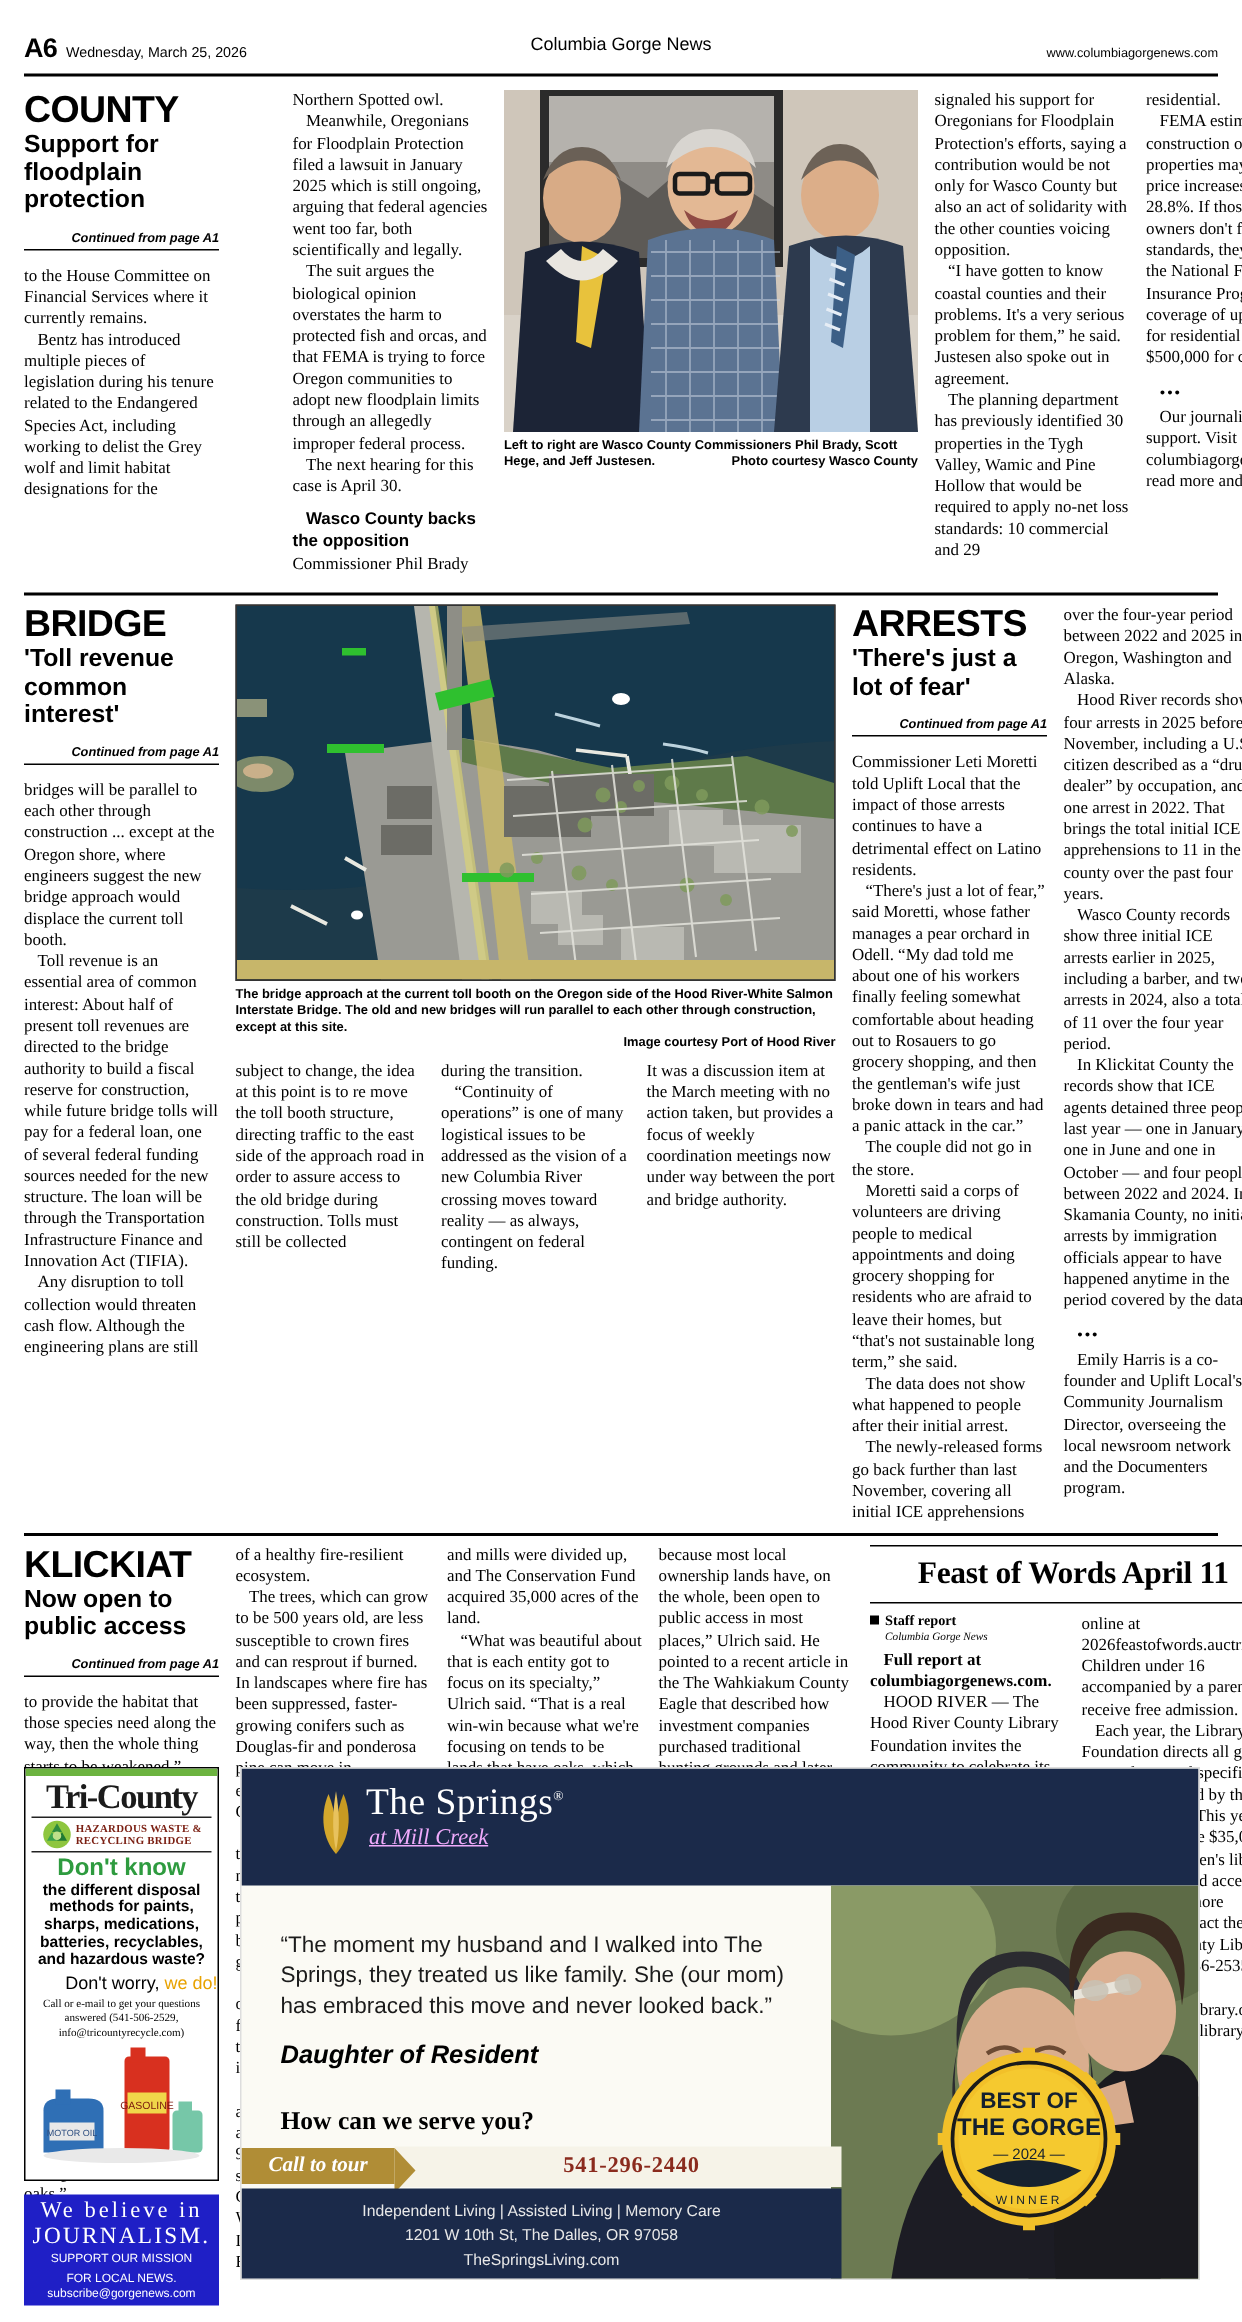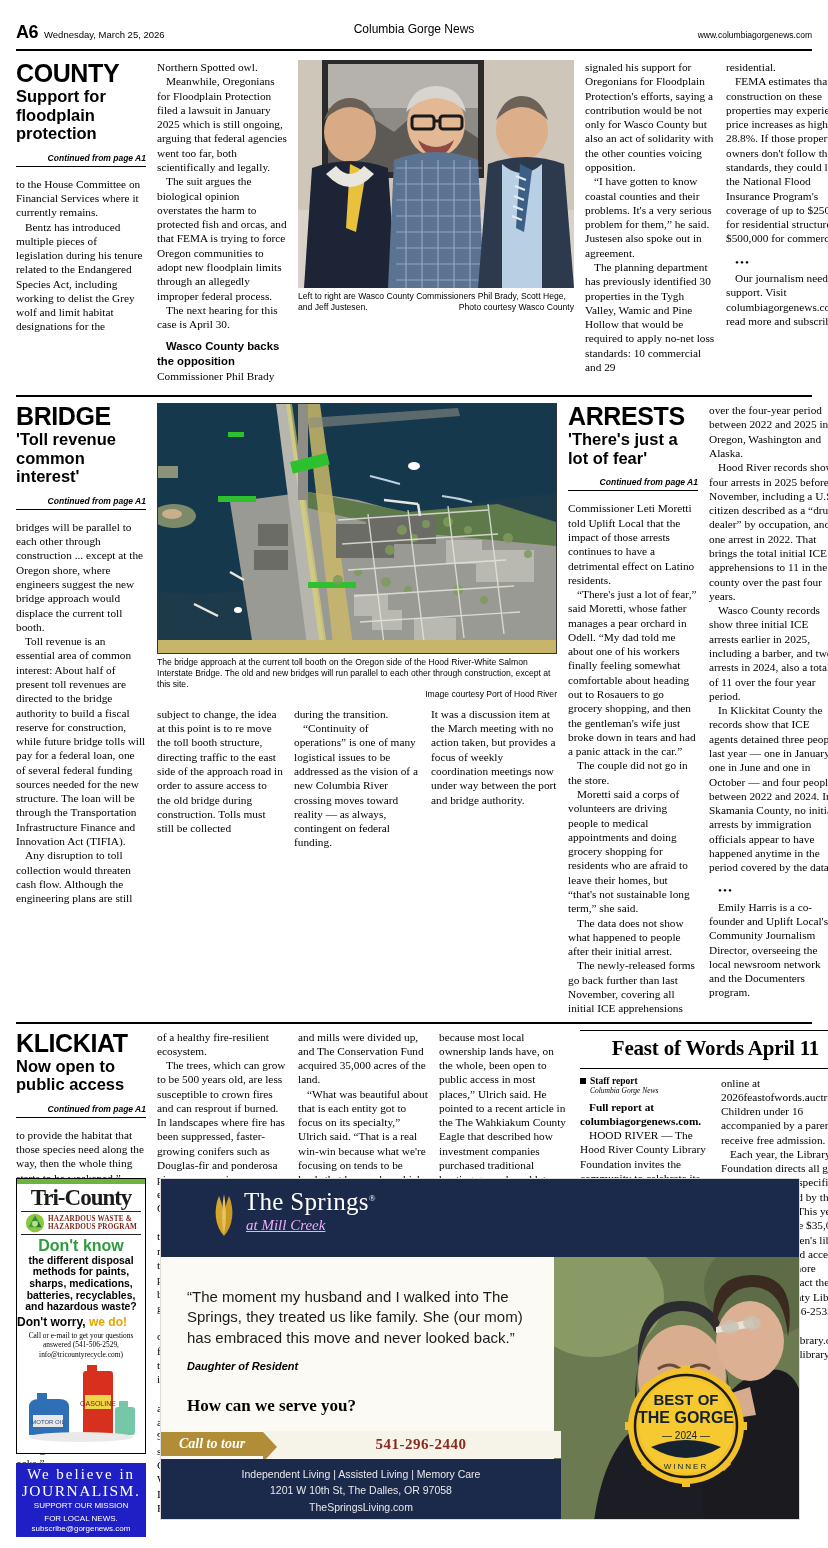--- a/index.html
+++ b/index.html
@@ -55,21 +55,21 @@
   }
   .dots { text-align: center; font-size: 12px; letter-spacing: 1px; margin: 9px 0 2px 0; text-indent: 0; }
 
   
   .row { display: flex; }
   .gap { width: 11px; flex: none; }
 
   
   .photo { position: relative; overflow: hidden; background:#2a2a2a; }
   .caption {
-    font-family: "Liberation Sans", sans-serif; font-weight: normal;
+    font-family: "Liberation Sans", sans-serif; font-weight: bold;
     font-size: 8.6px; line-height: 1.24; margin-top: 3px;
   }
   .credit { text-align: right; }
 
   
   .sec-sep { border-top: 2.2px solid #000; margin: 7px 0 6px 0; }
 
   
   .feast-title {
     font-family: "Liberation Serif", serif; font-weight: bold;
@@ -90,21 +90,21 @@
     text-align: center; letter-spacing: -1px; line-height: 1; padding: 2px 0 0 0; color:#1b1b1b;
   }
   .tc-prog {
     display:flex; align-items:center; gap:3px; justify-content:center;
     border-top:0.8px solid #222; border-bottom:0.8px solid #222; margin: 2px 4px 3px 4px; padding:1px 0;
   }
   .tc-recycle { width:20px;height:20px; flex:none; position:relative; }
   .tc-progtext { font-family:"Liberation Serif",serif; font-weight:bold; font-size:7.2px; color:#7a1f12; line-height:1.15; letter-spacing:0.2px;}
   .tc-h1 { font-family:"Liberation Sans",sans-serif; font-weight:bold; font-size:16px; color:#2e9b3f; text-align:center; line-height:1.05;}
   .tc-body { font-family:"Liberation Sans",sans-serif; font-weight:bold; font-size:10.4px; text-align:center; line-height:1.12; padding:0 3px;}
-  .tc-h2 { font-family:"Liberation Sans",sans-serif; font-weight:bold; font-size:12px; text-align:left; margin-top:2px;}
+  .tc-h2 { font-family:"Liberation Sans",sans-serif; font-weight:normal; font-size:12px; text-align:right; margin-top:2px;}
   .tc-h2 em { color:#e8a200; font-style:normal; }
   .tc-small { font-family:Liberation Serif, serif; font-size:7.4px; text-align:center; line-height:1.25; padding:2px 4px 0 4px;}
   .tc-img { margin: 4px 4px 4px 4px; height: 86px; position: relative; overflow:hidden; background:#fff;}
 
   .ad-journalism { width:130px; height:74px; background:#1f1fc6; color:#fff; overflow:hidden; padding-top:3px;}
   .jr1 { font-family:"Liberation Serif",serif; font-size:15px; text-align:center; letter-spacing:2px; line-height:1.1; }
   .jr2 { font-family:"Liberation Serif",serif; font-size:15.5px; text-align:center; letter-spacing:1.5px; line-height:1.1; }
   .jr3 { font-family:"Liberation Sans",sans-serif; font-size:8px; text-align:center; line-height:1.3; margin-top:2px;}
   .jr4 { font-family:"Liberation Sans",sans-serif; font-size:8px; text-align:center; }
 
@@ -112,21 +112,21 @@
   .ad-springs { position:relative; width:640px; height:342px; overflow:hidden; background:#fbfaf4; border:0.5px solid #ddd;}
   .sp-head { height:78px; background:#1b2a4a; position:relative; }
   .sp-logo { position:absolute; left:48px; top:10px; display:flex; align-items:center; gap:5px;}
   .sp-leaf { width:30px;height:44px; position:relative; }
   .sp-name { color:#fff; font-family:"Liberation Serif",serif; font-size:25px; line-height:1; letter-spacing:0.3px;}
   .sp-name sup { font-size:9px; vertical-align: super;}
   .sp-sub { color:#f0abfc; font-family:"Liberation Serif",serif; font-style:italic; font-size:15px; margin-top:3px; margin-left:2px;text-decoration:underline;}
   .sp-body { position:relative; height:264px; }
   .sp-photo { position:absolute; right:0; top:0; width:245px; height:264px; overflow:hidden; }
   .sp-quote { padding:30px 0 0 26px; width:385px; font-family:"Liberation Sans",sans-serif; font-size:15px; line-height:1.36; color:#1b1b1b;}
-  .sp-attrib { padding:12px 0 0 26px; font-family:"Liberation Sans",sans-serif; font-style:italic; font-weight:bold; font-size:11px;}
+  .sp-attrib { padding:12px 0 0 26px; font-family:"Liberation Sans",sans-serif; font-style:italic; font-weight:bold; font-size:17px;}
   .sp-serve { padding:24px 0 0 26px; font-family:"Liberation Serif",serif; font-weight:bold; font-size:17px;}
   .sp-callbar { position:absolute; left:0; bottom:62px; width:400px; height:30px; display:flex; align-items:center;}
   .sp-calllabel { background:#b08d36; color:#fff; font-family:"Liberation Serif",serif; font-weight:bold; font-size:14px; padding:4px 18px 4px 18px; position:relative;font-style:italic;}
   .sp-calllabel:after { content:""; position:absolute; right:-14px; top:0; border-left:14px solid #b08d36; border-top:15px solid transparent; border-bottom:15px solid transparent;}
   .sp-phone { flex:1; background:#f6f3e8; color:#8a2b1e; font-family:"Liberation Serif",serif; font-weight:bold; font-size:15px; text-align:center; padding:5px 0 5px 18px; letter-spacing:0.5px;}
   .sp-foot { position:absolute; left:0; bottom:0; width:400px; height:62px; background:#1b2a4a; color:#e8e8e8; font-family:"Liberation Sans",sans-serif; font-size:10.5px; text-align:center; padding-top:7px; line-height:1.55;}
   .sp-badge { position:absolute; right:52px; bottom:34px; width:122px; height:122px; }
 
   .adcol-left { position:absolute; left:16px; top:1178px; }
   .adcol-right { position:absolute; left:160px; top:1178px; }
@@ -151,21 +151,21 @@
     <div class="col" style="width:130px;flex:none;">
       <div class="kicker">COUNTY</div>
       <div class="deck">Support for floodplain protection</div>
       <div class="contfrom">Continued from page A1</div>
       <div class="hr-under"></div>
       <p class="noind">to the House Committee on Financial Services where it currently remains.</p>
       <p>Bentz has introduced multiple pieces of legislation during his tenure related to the Endangered Species Act, including working to delist the Grey wolf and limit habitat designations for the</p>
     </div>
     <div class="gap"></div>
 
-    <div class="col" style="width:130px;flex:none;">
+    <div class="col" style="width:130px;flex:none;margin-left:38px;">
       <p class="noind">Northern Spotted owl.</p>
       <p>Meanwhile, Oregonians for Floodplain Protection filed a lawsuit in January 2025 which is still ongoing, arguing that federal agencies went too far, both scientifically and legally.</p>
       <p>The suit argues the biological opinion overstates the harm to protected fish and orcas, and that FEMA is trying to force Oregon communities to adopt new floodplain limits through an allegedly improper federal process.</p>
       <p>The next hearing for this case is April 30.</p>
       <p class="subhead">Wasco County backs the opposition</p>
       <p class="noind">Commissioner Phil Brady</p>
     </div>
     <div class="gap"></div>
 
     <div style="width:276px;flex:none;">
@@ -436,21 +436,21 @@
           <svg width="20" height="20" viewBox="0 0 24 24">
             <circle cx="12" cy="12" r="11" fill="#8ec63f"></circle>
             <path d="M12 3 L16 10 L8 10 Z" fill="#2e8b3f"></path>
             <path d="M4 17 L12 17 L8 10 Z" fill="#3aa24c"></path>
             <path d="M20 17 L12 17 L16 10 Z" fill="#1f7a33"></path>
             <circle cx="12" cy="13" r="3.4" fill="#bfe08a"></circle>
           </svg>
         </span>
         <span class="tc-progtext">
           <span>HAZARDOUS WASTE &amp;</span><br>
-          <span>HAZARDOUS PROGRAM</span>
+          <span>RECYCLING BRIDGE</span>
         </span>
       </div>
       <div class="tc-h1">Don't know</div>
       <div class="tc-body">the different disposal methods for paints, sharps, medications, batteries, recyclables, and hazardous waste?</div>
       <div class="tc-h2"><span>Don't worry,</span> <em>we do!</em></div>
       <div class="tc-small">Call or e-mail to get your questions answered (541-506-2529, info@tricountyrecycle.com)</div>
       <div class="tc-img">
         <svg width="120" height="86" viewBox="0 0 120 86">
           <rect width="120" height="86" fill="#ffffff"></rect>
           <rect x="62" y="8" width="30" height="64" rx="3" fill="#d8301f"></rect>

